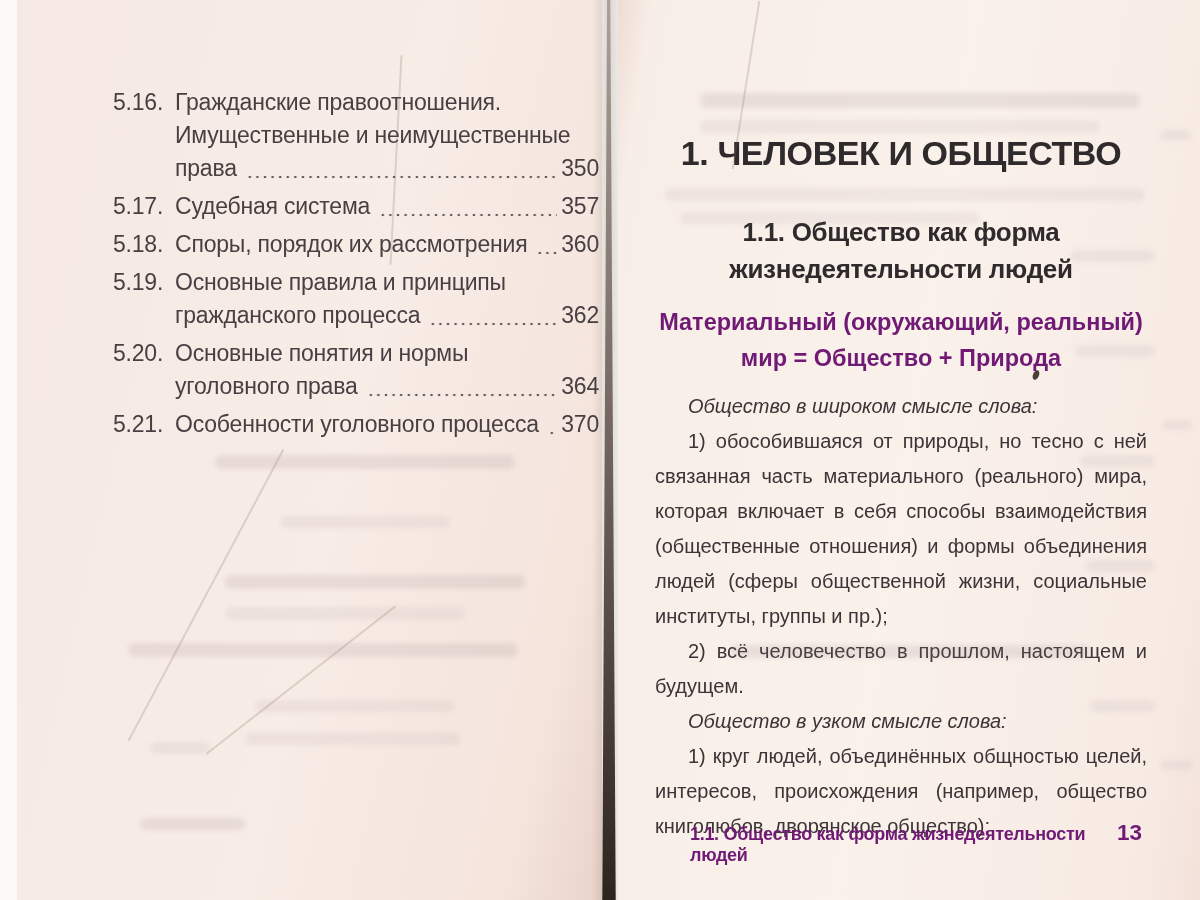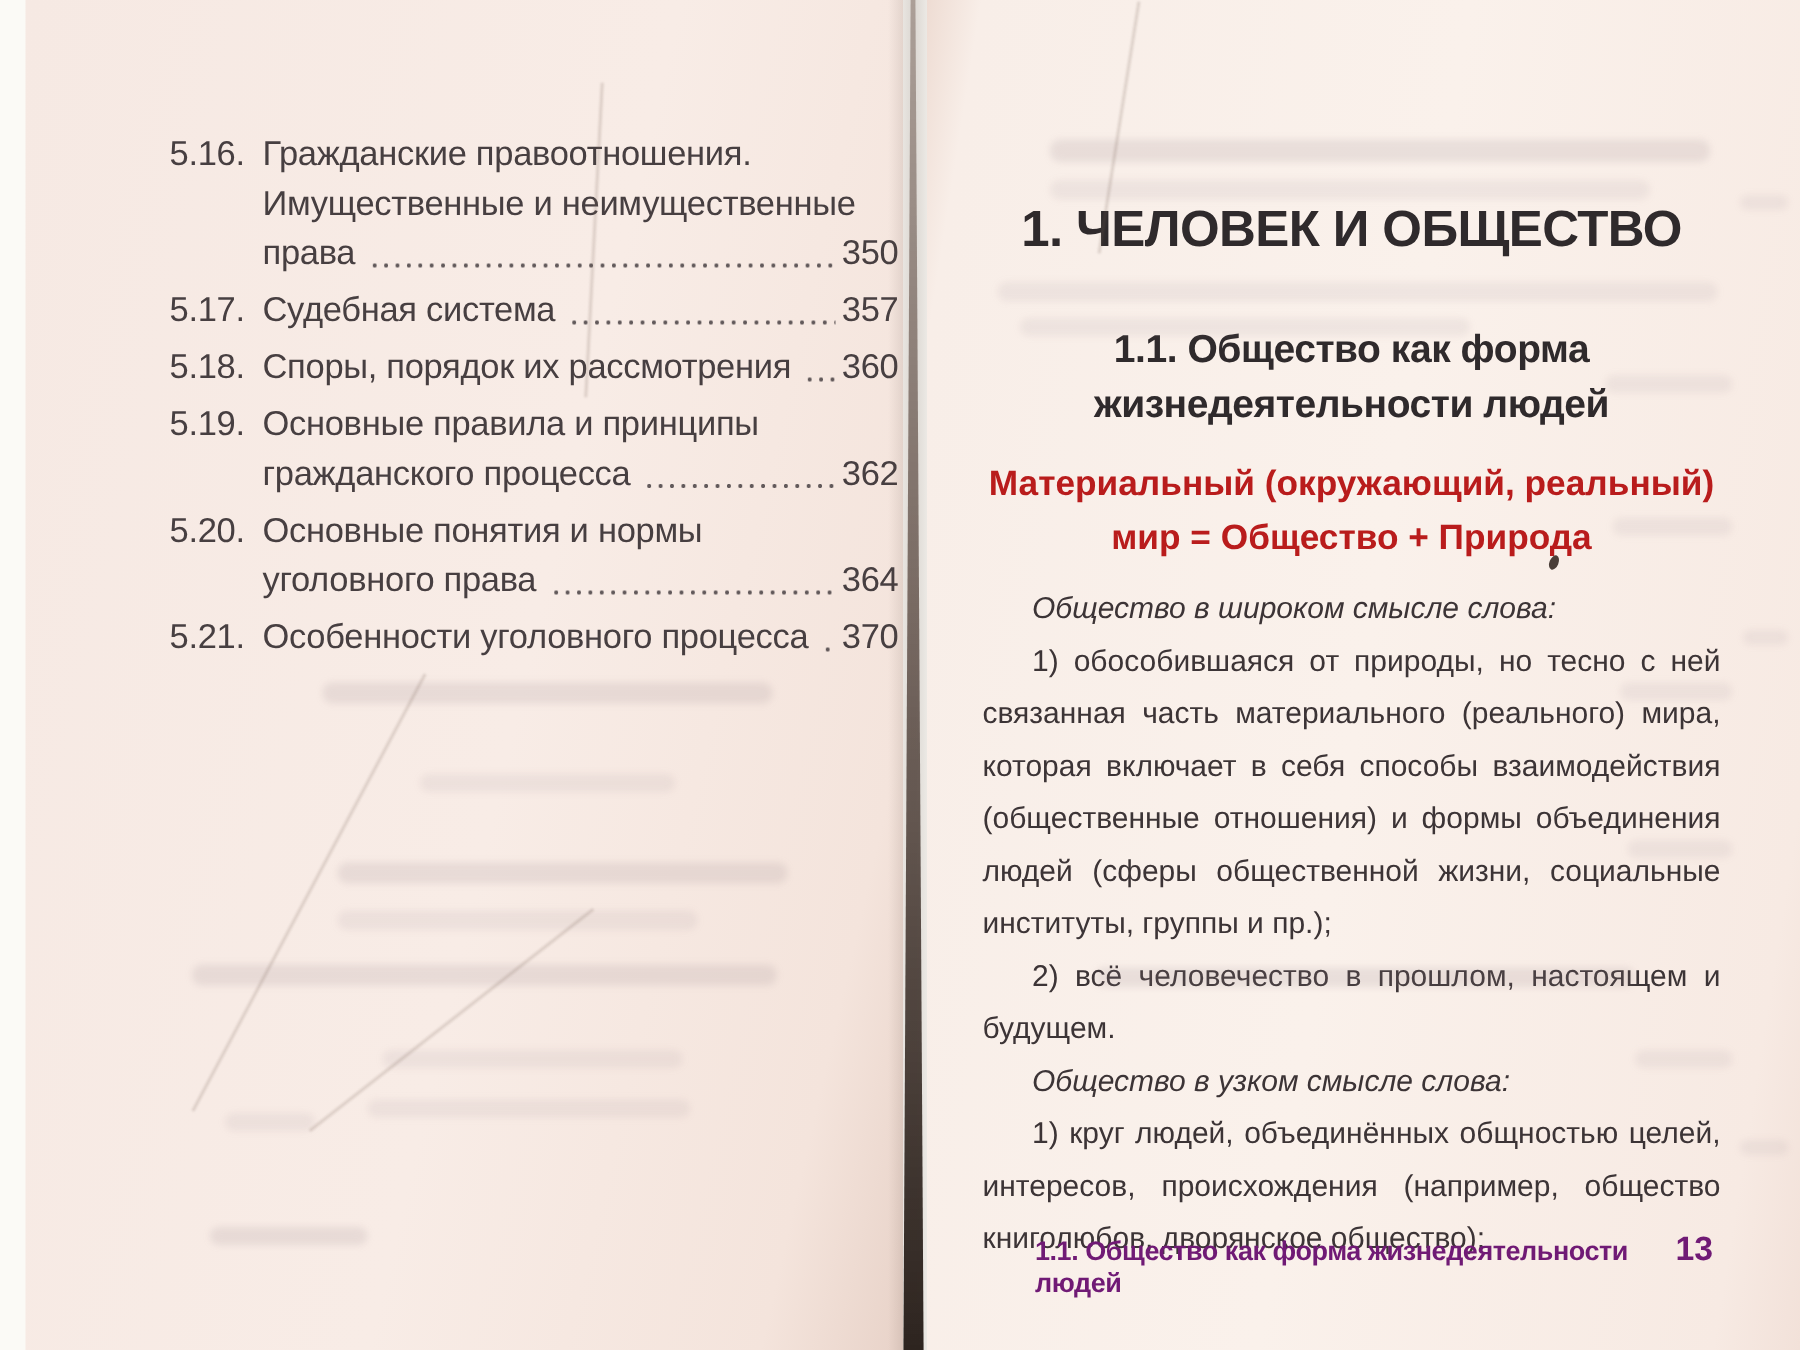--- a/index.html
+++ b/index.html
@@ -56,21 +56,21 @@
   .chapter-title {
     margin: 134px 0 0 0; text-align: center;
     font-size: 34px; font-weight: bold; color: #2f2a2c; letter-spacing: -0.4px;
   }
   .section-title {
     margin-top: 41px; text-align: center;
     font-size: 26px; font-weight: bold; line-height: 37px; color: #2f2a2c; letter-spacing: -0.3px;
   }
   .formula {
     margin-top: 16px; text-align: center;
-    font-size: 23.5px; font-weight: bold; line-height: 36px; color: #b91c1c;
+    font-size: 23.5px; font-weight: bold; line-height: 36px; color: #701a75;
   }
   .body-text { margin-top: 13px; font-size: 20px; line-height: 35px; }
   .body-text p { margin: 0; }
   .lead-italic { font-style: italic; text-indent: 33px; }
   .item { text-indent: 33px; text-align: justify; }
 
   .footer {
     position: absolute; left: 690px; top: 820px; width: 452px;
     display: flex; justify-content: space-between; align-items: baseline;
     color: #701a75;

